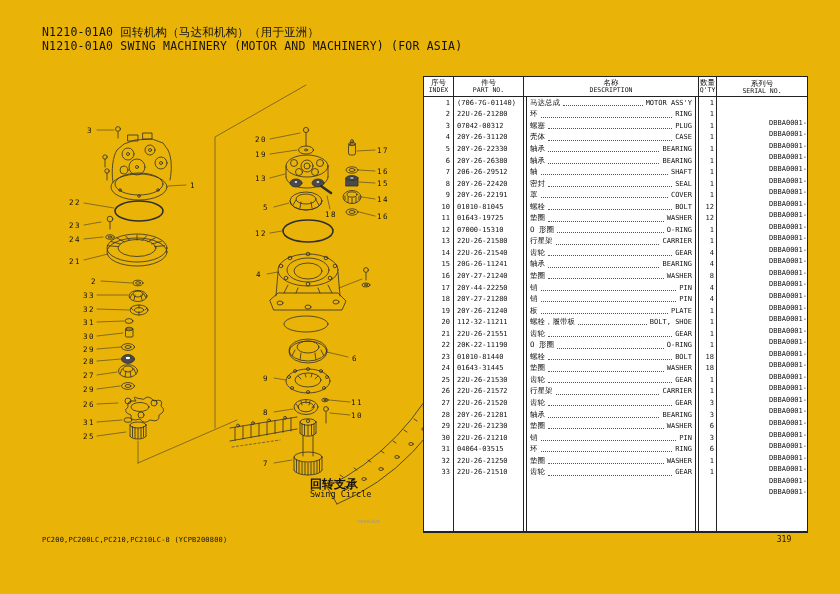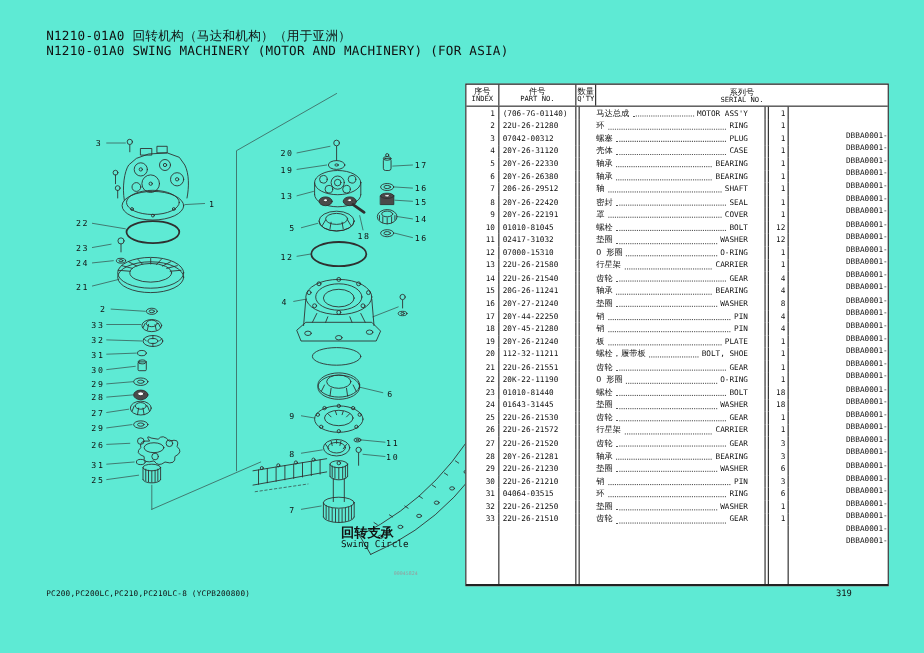--- a/index.html
+++ b/index.html
@@ -1,16 +1,16 @@
 <!DOCTYPE html>
 <html><head>
 <meta charset="utf-8">
 <style>
   html,body{margin:0;padding:0;background:#fff;}
-  .page{position:relative;width:840px;height:594px;background:#5eead4;overflow:hidden;
+  .page{position:relative;width:840px;height:594px;background:#eab308;overflow:hidden;
         font-family:"DejaVu Sans Mono","Liberation Mono",monospace;color:#111;}
   
   .title{position:absolute;left:42px;top:26px;line-height:13.5px;font-size:11.5px;
          letter-spacing:.2px;white-space:nowrap;font-weight:500;}
   
   .diagram{position:absolute;left:40px;top:80px;width:440px;height:450px;}
   .diagram g{stroke:#2f2f2f;fill:none;stroke-width:.8;stroke-linecap:round;stroke-linejoin:round;}
   .diagram .thin{stroke-width:.55;}
   .diagram .thick{stroke-width:1.6;}
   .diagram .dk{fill:#4a4a4a;}
@@ -36,29 +36,29 @@
   .w-qty{width:18px;border-right:1px solid #222;}
   .w-ser{flex:1;justify-content:flex-end;}
   .tbody{flex:none;display:flex;flex-direction:column;}
   .trow{display:flex;height:11.55px;flex:none;align-items:center;font-size:7px;}
   .trow.filler{flex:1;height:auto;}
   .c{height:100%;display:flex;align-items:center;box-sizing:border-box;min-width:0;}
   .idx{justify-content:flex-end;padding-right:3px;}
   .part{padding-left:3px;white-space:nowrap;}
   .desc{padding:0;}
   .desc-in{flex:1;height:100%;margin:0 2px;border-left:1px solid #222;border-right:1px solid #222;
-           display:flex;align-items:center;padding:0 15px;min-width:0;box-sizing:border-box;}
+           display:flex;align-items:center;padding:0 3px;min-width:0;box-sizing:border-box;}
   .zh{font-size:7.5px;white-space:nowrap;}
   .en{font-size:7px;white-space:nowrap;}
   .lead{flex:1;border-bottom:1px dotted #555;margin:0 3px 2.5px;align-self:flex-end;min-width:4px;height:0;}
   .qty{justify-content:flex-end;padding-right:2px;}
   .ser{padding-left:4px;white-space:nowrap;margin-top:40px;}
   
   .footer-left{position:absolute;left:42px;top:536px;font-size:7px;letter-spacing:.2px;}
-  .page-num{position:absolute;left:760px;top:535px;width:48px;text-align:left;font-size:8px;}
+  .page-num{position:absolute;left:760px;top:535px;width:48px;text-align:center;font-size:8px;}
 </style>
 </head>
 <body>
 
 <div class="page">
 
   <div class="title">
     <div>N1210-01A0 回转机构（马达和机构）（用于亚洲）</div>
     <div>N1210-01A0 SWING MACHINERY (MOTOR AND MACHINERY) (FOR ASIA)</div>
   </div>
@@ -423,20 +423,24 @@
   <div class="parts-table">
     <div class="thead">
       <div class="th w-idx">
         <span class="h-zh">序号</span>
         <span class="h-en">INDEX</span>
       </div>
       <div class="th w-part">
         <span class="h-zh">件号</span>
         <span class="h-en">PART NO.</span>
       </div>
+      <div class="th w-desc">
+        <span class="h-zh">名称</span>
+        <span class="h-en">DESCRIPTION</span>
+      </div>
       <div class="th w-qty">
         <span class="h-zh">数量</span>
         <span class="h-en">Q'TY</span>
       </div>
       <div class="th w-ser">
         <span class="h-zh">系列号</span>
         <span class="h-en">SERIAL NO.</span>
       </div>
     </div>
     <div class="tbody" id="tbody">
@@ -565,21 +569,21 @@
               <span class="zh">螺栓</span>
               <span class="lead"></span>
               <span class="en">BOLT</span>
             </div>
           </div>
           <div class="c qty w-qty">12</div>
           <div class="c ser w-ser">DBBA0001-</div>
         </div>
         <div class="trow">
           <div class="c idx w-idx">11</div>
-          <div class="c part w-part">02417-31032</div>
+          <div class="c part w-part">01643-19725</div>
           <div class="c desc w-desc">
             <div class="desc-in">
               <span class="zh">垫圈</span>
               <span class="lead"></span>
               <span class="en">WASHER</span>
             </div>
           </div>
           <div class="c qty w-qty">12</div>
           <div class="c ser w-ser">DBBA0001-</div>
         </div>
@@ -656,21 +660,21 @@
               <span class="zh">销</span>
               <span class="lead"></span>
               <span class="en">PIN</span>
             </div>
           </div>
           <div class="c qty w-qty">4</div>
           <div class="c ser w-ser">DBBA0001-</div>
         </div>
         <div class="trow">
           <div class="c idx w-idx">18</div>
-          <div class="c part w-part">20Y-45-21280</div>
+          <div class="c part w-part">20Y-27-21280</div>
           <div class="c desc w-desc">
             <div class="desc-in">
               <span class="zh">销</span>
               <span class="lead"></span>
               <span class="en">PIN</span>
             </div>
           </div>
           <div class="c qty w-qty">4</div>
           <div class="c ser w-ser">DBBA0001-</div>
         </div>

